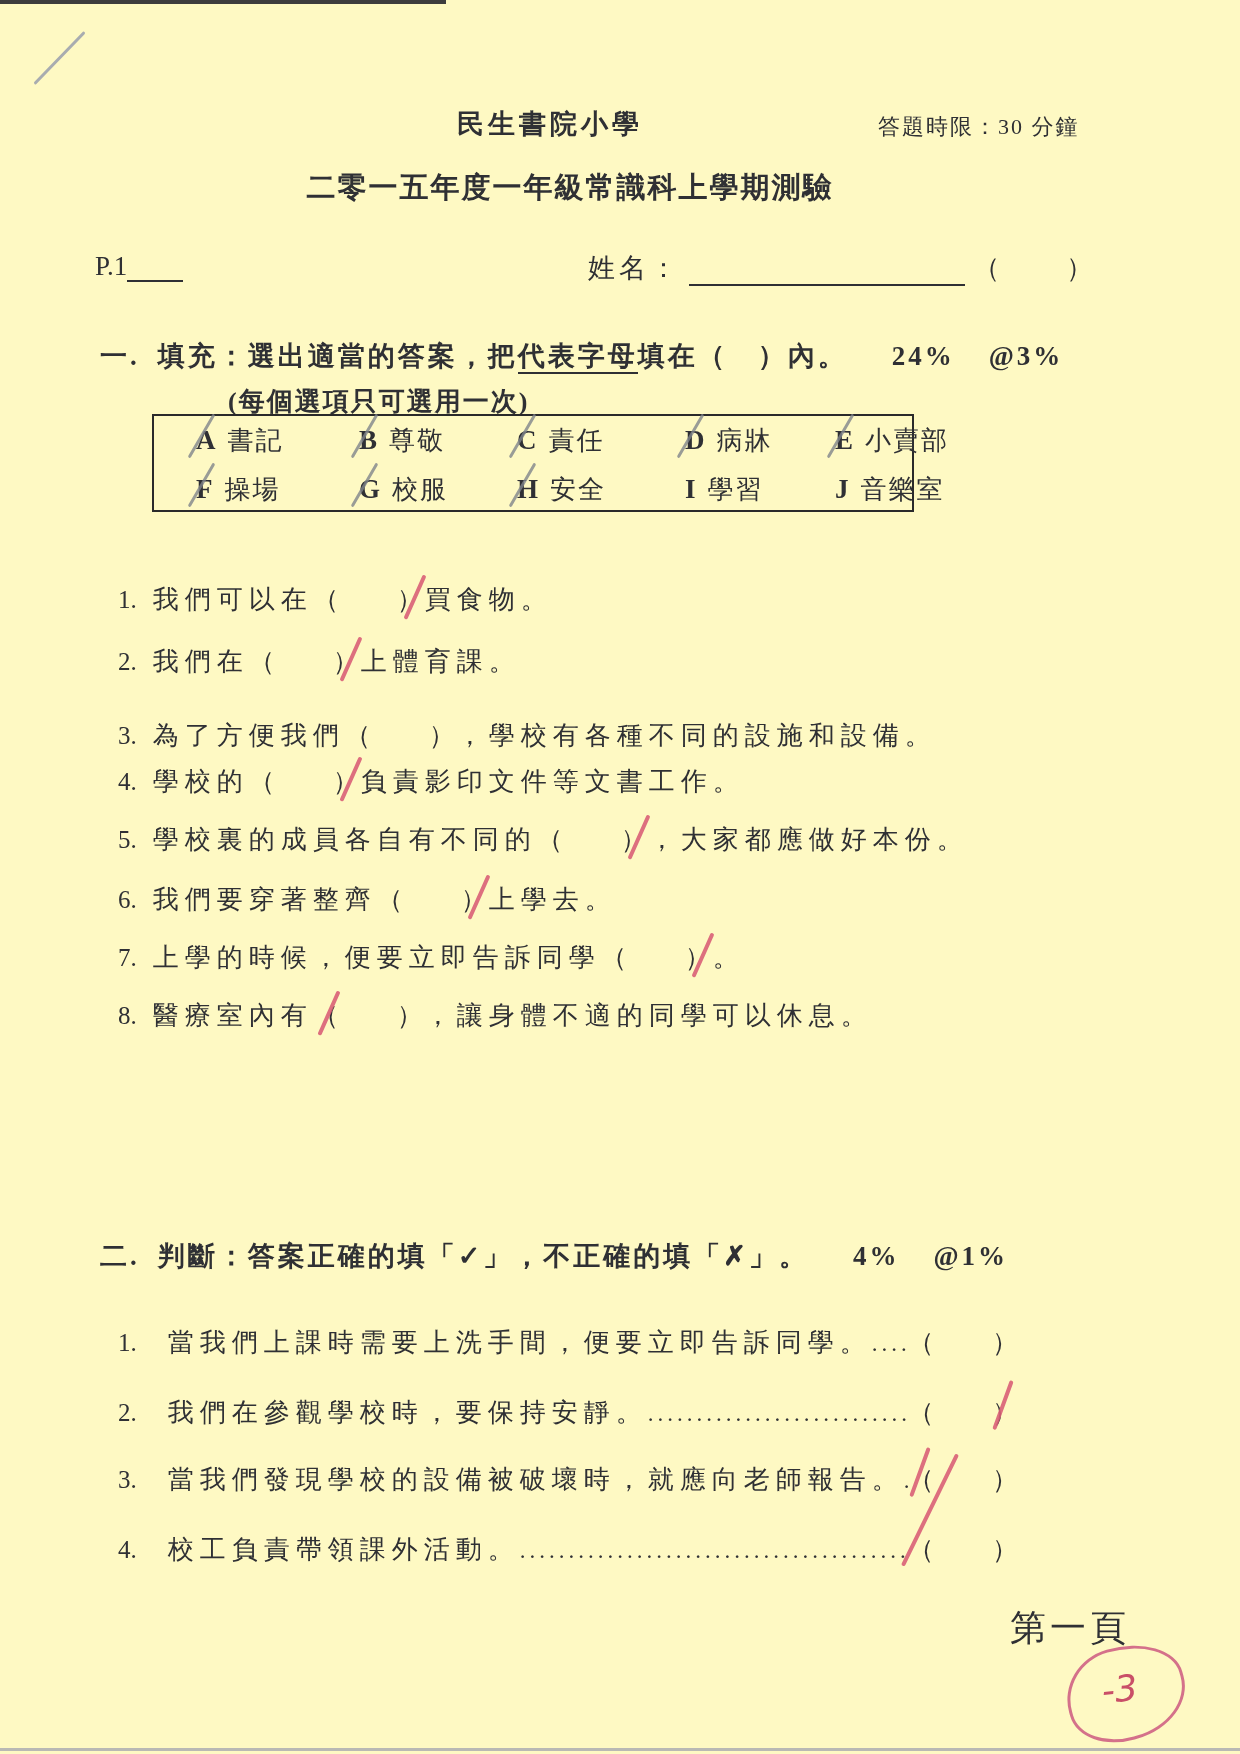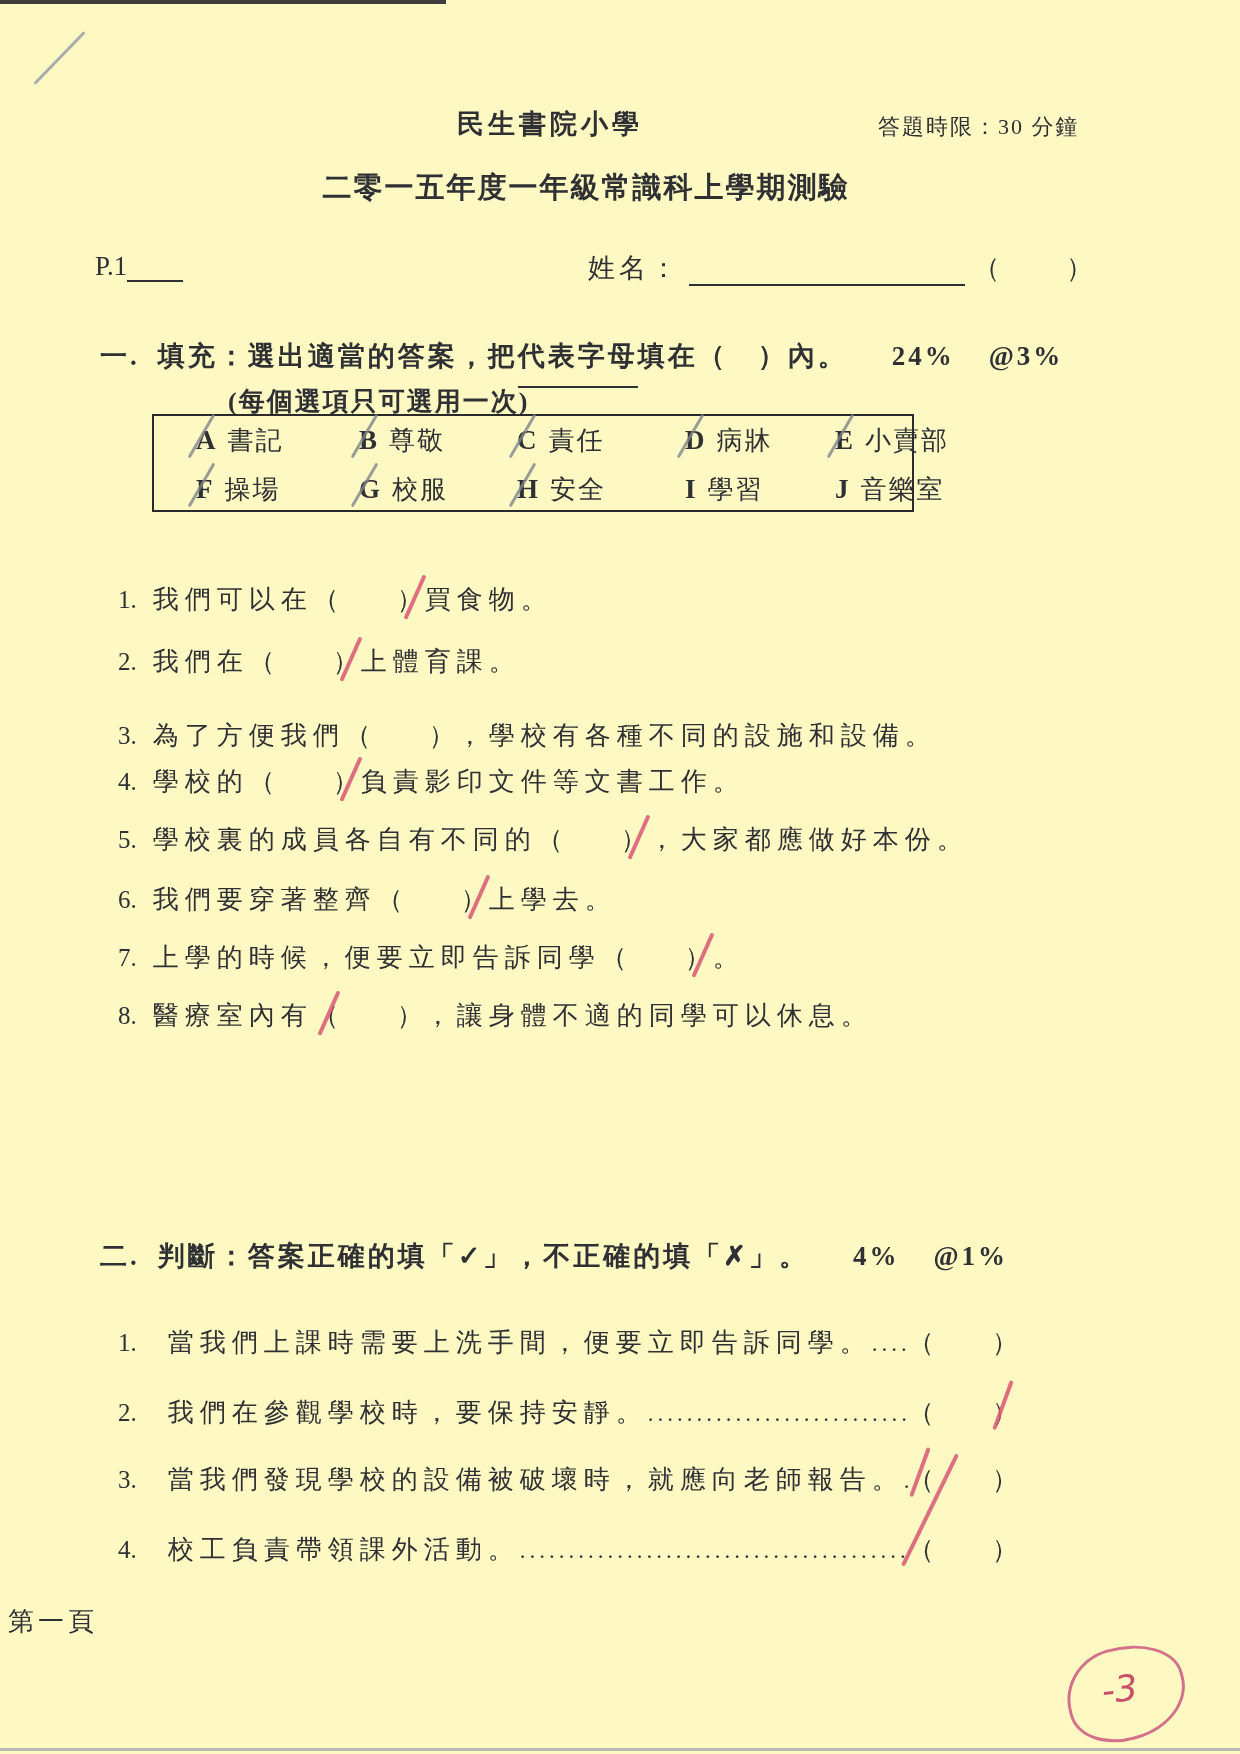--- a/index.html
+++ b/index.html
@@ -16,33 +16,33 @@
   .nowrap{white-space:nowrap;}
 
   
   .scan-edge-top{left:0;top:0;width:446px;height:4px;background:#3d3d3d;}
   .scan-edge-bottom{left:0;top:1748px;width:1240px;height:3px;background:#b9b9b4;}
   .pencil-corner{left:58px;top:22px;width:3px;height:72px;background:#a8acb0;transform:rotate(44deg);border-radius:2px;}
 
   
   .school-title{left:0;top:106px;width:1100px;text-align:center;font-size:27px;font-weight:bold;letter-spacing:4px;}
   .time-limit{left:846px;top:112px;font-size:22px;letter-spacing:2px;margin-left:32px;}
-  .exam-title{left:0;top:168px;width:1140px;text-align:center;font-size:29px;font-weight:bold;letter-spacing:2px;margin-left:16px;}
+  .exam-title{left:0;top:168px;width:1140px;text-align:center;font-size:29px;font-weight:bold;letter-spacing:2px;}
 
   .meta-row{top:250px;font-size:27px;}
   .page-label{left:95px;}
   .uline{display:inline-block;border-bottom:2px solid #2f3034;height:30px;vertical-align:bottom;}
   .uline.short{width:56px;}
   .uline.name{width:276px;margin:0 8px;}
   .name-block{left:588px;letter-spacing:4px;}
 
   
   .sec-header{font-size:27px;font-weight:bold;letter-spacing:3px;white-space:nowrap;}
   .sec-num{margin-right:18px;}
-  .underlined{border-bottom:2.5px solid #2f3034;padding-bottom:15px;}
+  .underlined{border-bottom:2.5px solid #2f3034;padding-bottom:1px;}
   .score{margin-left:44px;}
   .score2{margin-left:34px;}
   .sec1-note{left:228px;top:384px;font-size:26px;font-weight:bold;letter-spacing:2px;}
 
   
   .opt-box{
     left:152px;top:414px;width:762px;height:98px;
     border:2.5px solid #2a2a2a;
     display:grid;
     grid-template-columns:163px 158px 168px 150px 175px;
@@ -67,21 +67,21 @@
   .tf-row{position:absolute;left:118px;width:902px;display:flex;align-items:baseline;font-size:26px;}
   .tf-num{letter-spacing:0;margin-right:16px;font-size:25px;}
   .tf-text{letter-spacing:6px;white-space:nowrap;margin-left:15px;}
   .tf-dots{flex:1;overflow:hidden;white-space:nowrap;letter-spacing:4px;font-size:23px;}
   .tf-paren{position:relative;letter-spacing:2px;white-space:nowrap;}
   .tick.tf-close{right:16px;top:-16px;height:52px;transform:rotate(20deg);}
   .tick.tf-open{left:10px;top:-16px;height:52px;transform:rotate(20deg);}
   .slash-long{position:absolute;width:4px;height:124px;right:88px;top:-84px;background:#d95f77;transform:rotate(26deg);border-radius:4px;opacity:.9;}
 
   
-  .footer{left:0;top:1604px;width:1130px;text-align:left;font-size:26px;letter-spacing:4px;margin-left:8px;}
+  .footer{left:0;top:1604px;width:1130px;text-align:right;font-size:36px;letter-spacing:4px;}
 
   
   .score-circle{
     left:1066px;top:1646px;width:114px;height:88px;
     border:3px solid #d4718a;
     border-radius:48% 60% 55% 50% / 58% 48% 55% 46%;
     transform:rotate(-16deg);
   }
   .score-text{
     position:absolute;left:34px;top:18px;

